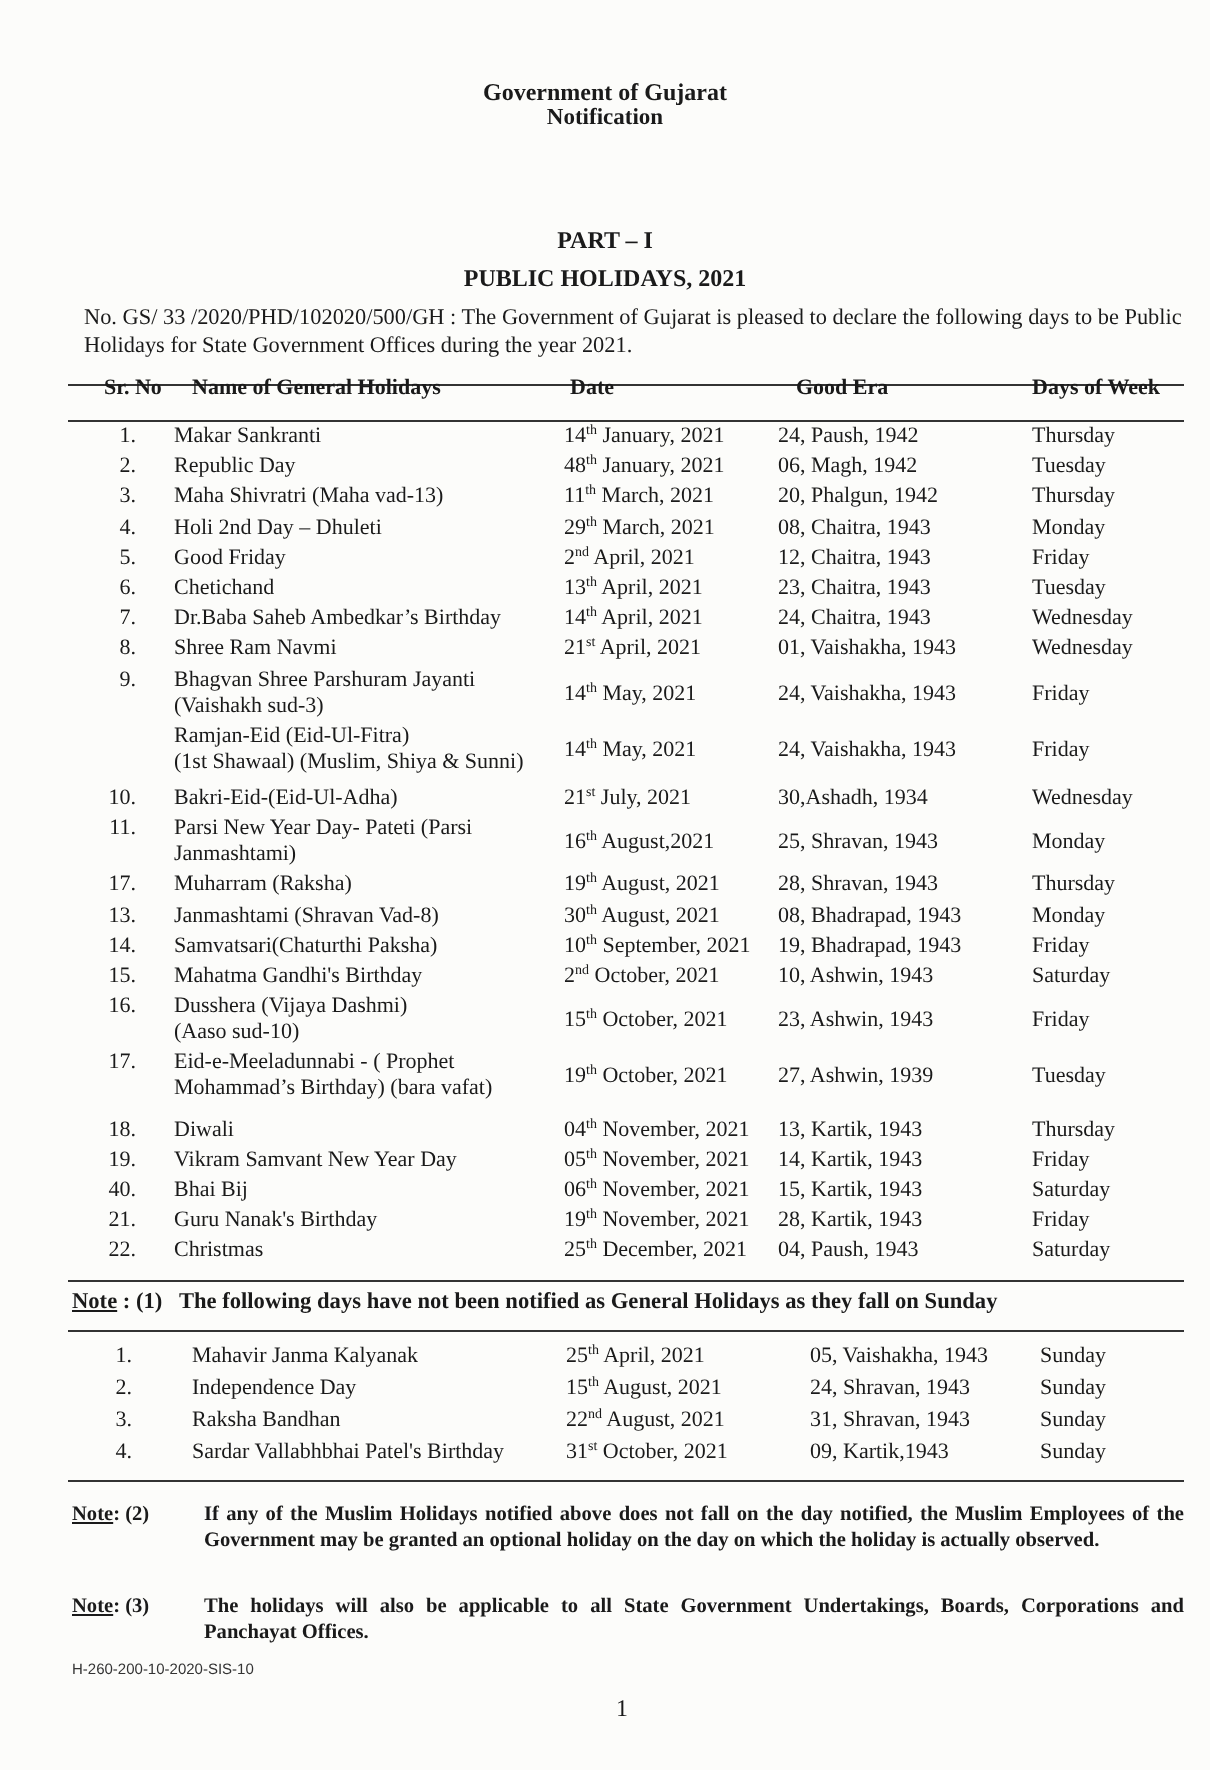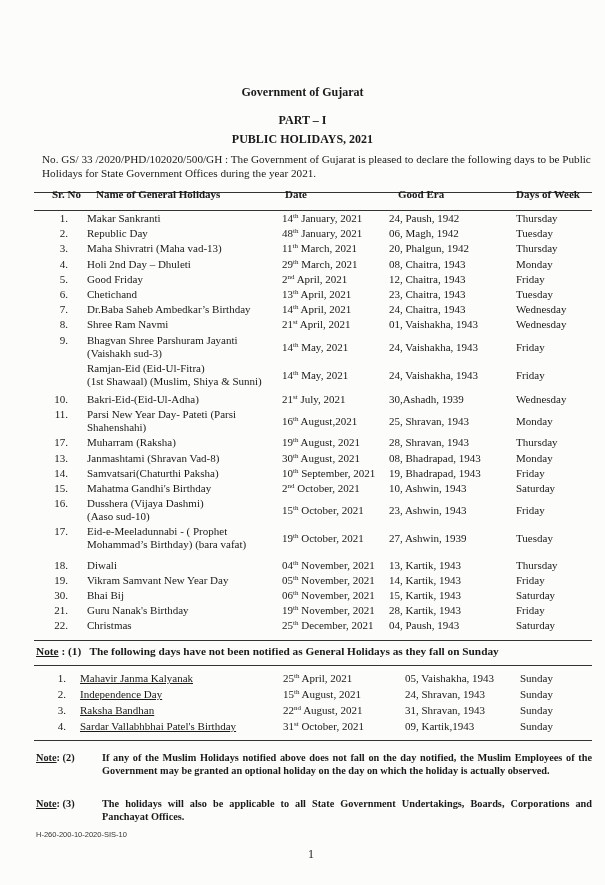--- a/index.html
+++ b/index.html
@@ -1,21 +1,21 @@
 <!DOCTYPE html>
 <html><head>
 <meta charset="utf-8">
 <style>
   html, body { margin: 0; padding: 0; background: #fcfcfa; }
   body {
     width: 605px; height: 885px; position: relative; overflow: hidden;
     font-family: "Liberation Serif", "DejaVu Serif", serif;
     color: #1a1a1a;
   }
-  .header { position: absolute; left: 0; top: 40px; width: 605px; text-align: center; line-height: 13px; font-size: 11.5px; margin-top: 46px; }
+  .header { position: absolute; left: 0; top: 40px; width: 605px; text-align: center; line-height: 13px; font-size: 11.5px; }
   .header .l1 { font-weight: bold; font-size: 12px; }
   .header .l2 { font-weight: bold; font-size: 12.5px; letter-spacing: 0.1px; }
   .header .l5 { font-weight: bold; }
   .part { position: absolute; left: 0; top: 113px; width: 605px; text-align: center; font-weight: bold; font-size: 12px; }
   .title { position: absolute; left: 0; top: 132px; width: 605px; text-align: center; font-weight: bold; font-size: 12px; }
   .intro { position: absolute; left: 42px; top: 152px; width: 560px; font-size: 11.2px; line-height: 14px; }
   sup { font-size: 7px; vertical-align: 4px; line-height: 0; }
 
   .rule { position: absolute; left: 34px; width: 558px; height: 0; border-top: 1.3px solid #333; }
 
@@ -23,38 +23,39 @@
   .thead span { position: absolute; top: 0; white-space: nowrap; }
 
   .row { position: absolute; left: 0; width: 605px; font-size: 11px; line-height: 13px; }
   .row > span { position: absolute; white-space: nowrap; }
   .c-sr { left: 40px; width: 28px; text-align: right; }
   .c-name { left: 87px; }
   .c-date { left: 282px; }
   .c-saka { left: 389px; }
   .c-day { left: 516px; }
   .s-sr { left: 40px; width: 26px; text-align: right; }
-  .s-name { left: 80px; text-decoration: underline; }
+  .s-name { left: 96px; }
   .s-date { left: 283px; }
   .s-saka { left: 405px; }
   .s-day { left: 520px; }
 
   .note1 { position: absolute; left: 36px; top: 645px; font-size: 11.3px; font-weight: bold; white-space: nowrap; }
   .note-label { text-decoration: underline; }
   .note { position: absolute; left: 36px; font-size: 10.3px; font-weight: bold; line-height: 13px; }
   .note .lab { position: absolute; left: 0; top: 0; white-space: nowrap; }
   .note .txt { position: absolute; left: 66px; width: 490px; text-align: justify; }
   .ref { position: absolute; left: 36px; top: 830px; font-size: 7.5px; font-family: "Liberation Sans", "DejaVu Sans", sans-serif; color: #333; }
   .pageno { position: absolute; left: 308px; top: 847px; font-size: 12px; }
 </style>
 </head>
 <body>
 
 <div class="header">
   <div class="l1">Government of Gujarat</div>
+  <div class="l5">Notification</div>
 </div>
 <div class="part">PART – I</div>
 <div class="title">PUBLIC HOLIDAYS, 2021</div>
 
 <div class="intro">No. GS/ 33 /2020/PHD/102020/500/GH : The Government of Gujarat is pleased to declare the following days to be Public Holidays for State Government Offices during the year 2021.</div>
 
 <div class="rule" style="top:192px"></div>
 <div class="thead">
   <span style="left:52px">Sr. No</span>
   <span style="left:96px">Name of General Holidays</span>
@@ -132,26 +133,26 @@
       <span class="c-sr"></span>
       <span class="c-name"><span>Ramjan-Eid (Eid-Ul-Fitra)</span><br><span>(1st  Shawaal) (Muslim, Shiya &amp; Sunni)</span></span>
       <span class="c-date" style="top:7px"><span>14</span><sup>th</sup><span> May, 2021</span></span>
       <span class="c-saka" style="top:7px">24, Vaishakha, 1943</span>
       <span class="c-day" style="top:7px">Friday</span>
     </div>
     <div class="row" style="top: 393px;">
       <span class="c-sr">10.</span>
       <span class="c-name"><span>Bakri-Eid-(Eid-Ul-Adha)</span></span>
       <span class="c-date"><span>21</span><sup>st</sup><span> July, 2021</span></span>
-      <span class="c-saka">30,Ashadh, 1939</span>
+      <span class="c-saka">30,Ashadh, 1934</span>
       <span class="c-day">Wednesday</span>
     </div>
     <div class="row" style="top: 408px;">
       <span class="c-sr" style="top: 0px;">11.</span>
-      <span class="c-name"><span>Parsi  New Year Day-  Pateti  (Parsi</span><br><span>Shahenshahi)</span></span>
+      <span class="c-name"><span>Parsi  New Year Day-  Pateti  (Parsi</span><br><span>Janmashtami)</span></span>
       <span class="c-date" style="top:7px"><span>16</span><sup>th</sup><span> August,2021</span></span>
       <span class="c-saka" style="top:7px">25, Shravan, 1943</span>
       <span class="c-day" style="top:7px">Monday</span>
     </div>
     <div class="row" style="top: 436px;">
       <span class="c-sr">17.</span>
       <span class="c-name"><span>Muharram (Raksha)</span></span>
       <span class="c-date"><span>19</span><sup>th</sup><span> August, 2021</span></span>
       <span class="c-saka">28, Shravan, 1943</span>
       <span class="c-day">Thursday</span>
@@ -199,21 +200,21 @@
       <span class="c-day">Thursday</span>
     </div>
     <div class="row" style="top: 574px;">
       <span class="c-sr">19.</span>
       <span class="c-name"><span>Vikram Samvant New Year Day</span></span>
       <span class="c-date"><span>05</span><sup>th</sup><span> November, 2021</span></span>
       <span class="c-saka">14,  Kartik, 1943</span>
       <span class="c-day">Friday</span>
     </div>
     <div class="row" style="top: 589px;">
-      <span class="c-sr">30.</span>
+      <span class="c-sr">40.</span>
       <span class="c-name"><span>Bhai Bij</span></span>
       <span class="c-date"><span>06</span><sup>th</sup><span> November, 2021</span></span>
       <span class="c-saka">15, Kartik, 1943</span>
       <span class="c-day">Saturday</span>
     </div>
     <div class="row" style="top: 604px;">
       <span class="c-sr">21.</span>
       <span class="c-name"><span>Guru Nanak's Birthday</span></span>
       <span class="c-date"><span>19</span><sup>th</sup><span> November, 2021</span></span>
       <span class="c-saka">28, Kartik, 1943</span>

